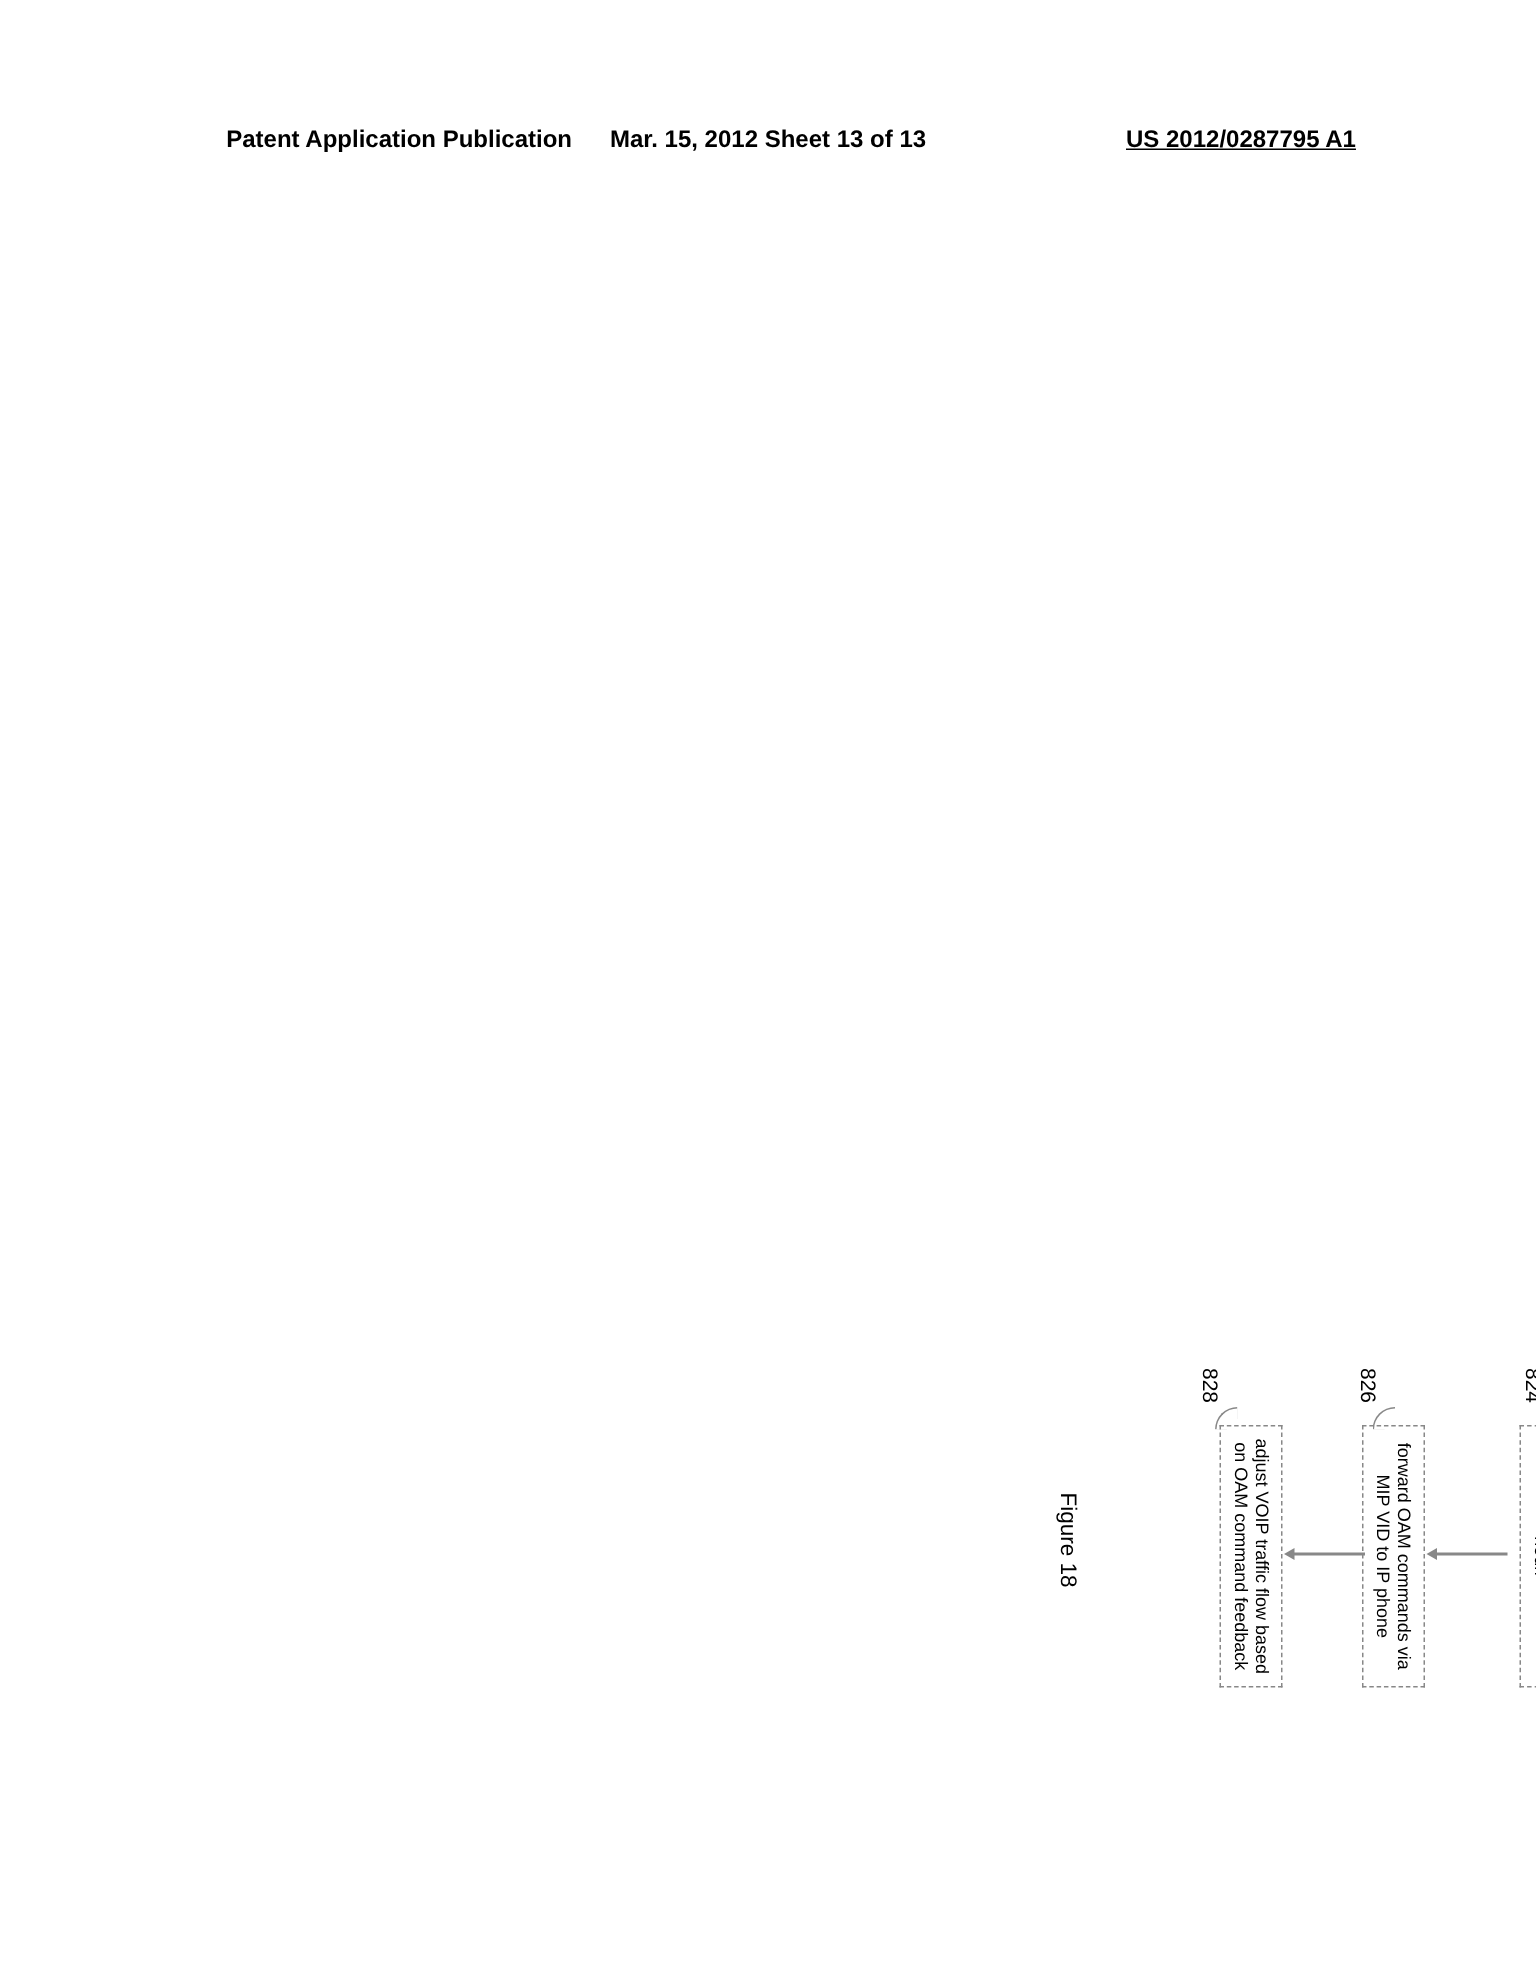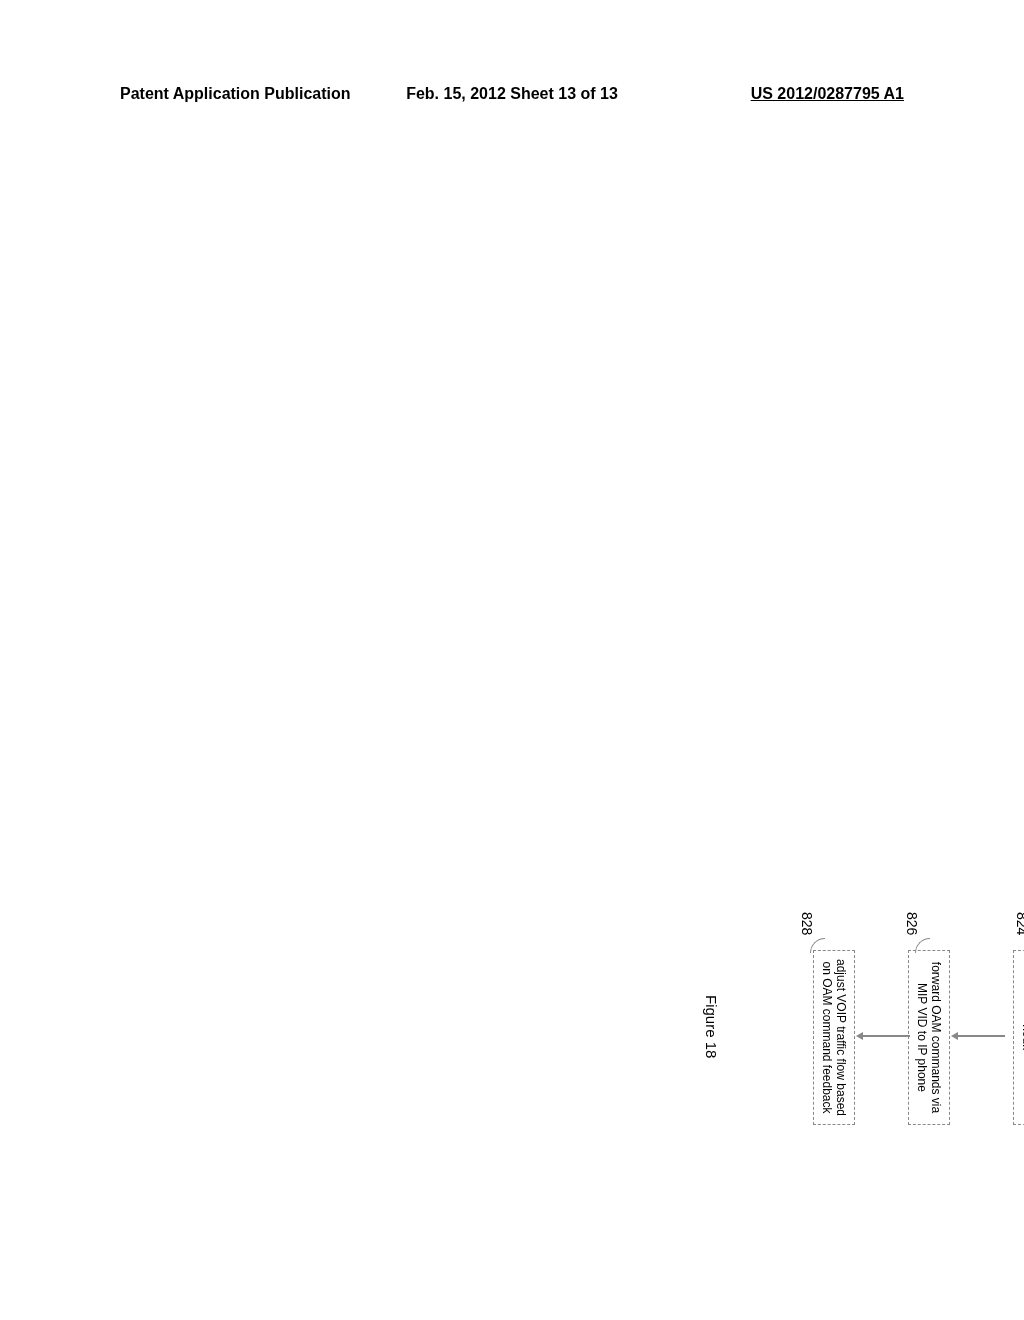--- a/index.html
+++ b/index.html
@@ -23,20 +23,21 @@
       width: 100%;
       display: flex;
       justify-content: space-between;
       padding: 0 120px;
       font-size: 16px;
       font-weight: bold;
     }
     
     .header-left {
       flex: 1;
+      text-align: right;
     }
     
     .header-center {
       flex: 1;
       text-align: center;
     }
     
     .header-right {
       flex: 1;
       text-align: right;
@@ -118,21 +119,21 @@
       border-left: 1px solid #888;
       border-bottom: 1px solid #888;
       border-bottom-left-radius: 30px;
     }
   </style>
 </head>
 <body>
 
 <div class="header">
   <div class="header-left">Patent Application Publication</div>
-  <div class="header-center">Feb. 15, 2012  Sheet 13 of 13</div>
+  <div class="header-center">Mar. 15, 2012  Sheet 13 of 13</div>
   <div class="header-right">US 2012/0287795 A1</div>
 </div>
 
 <div class="diagram-container">
 
   <div class="figure17">
     
     
     
     

